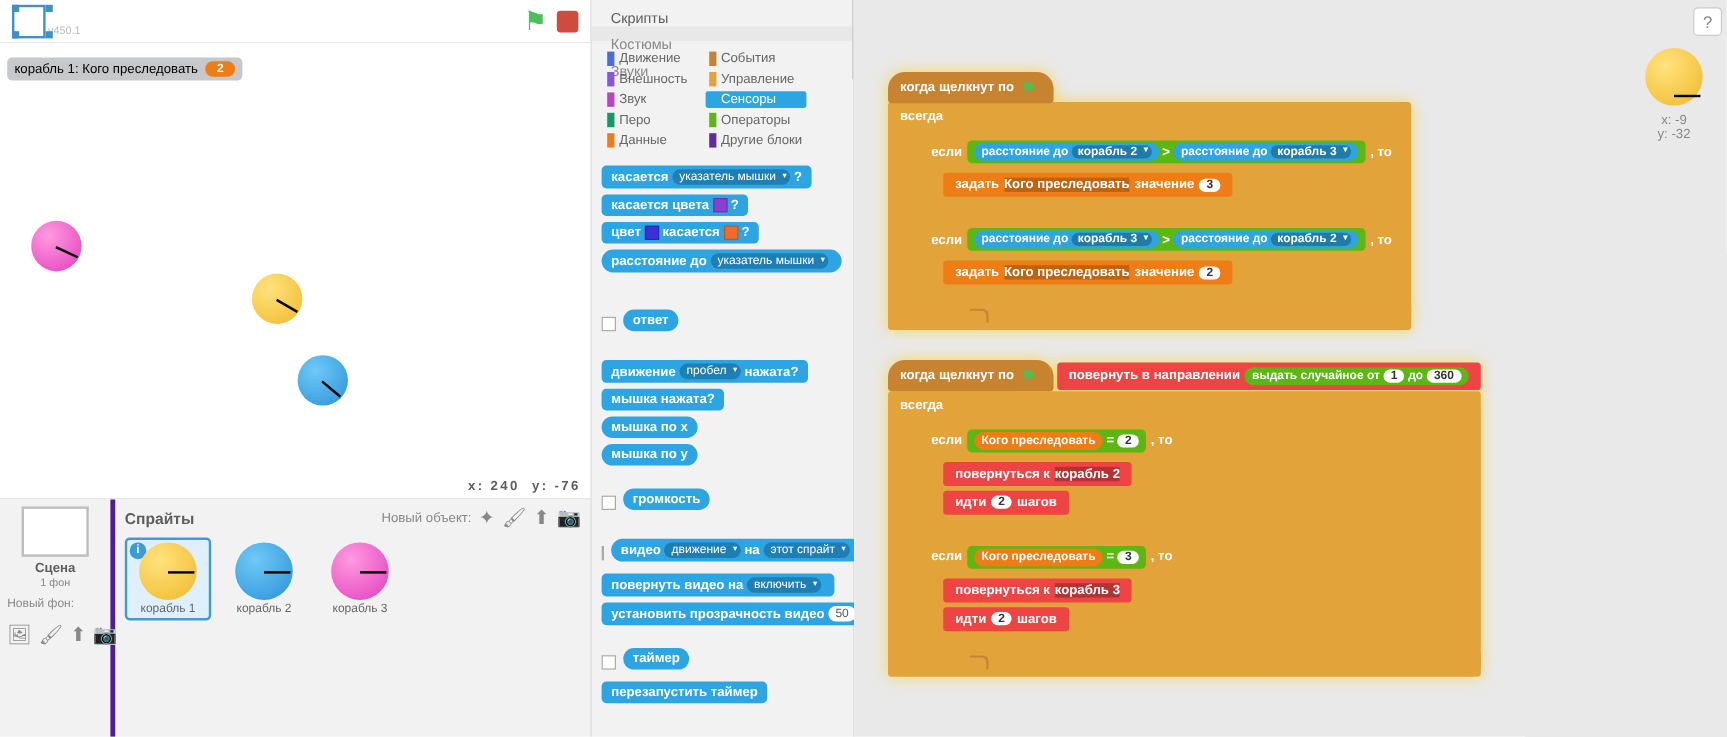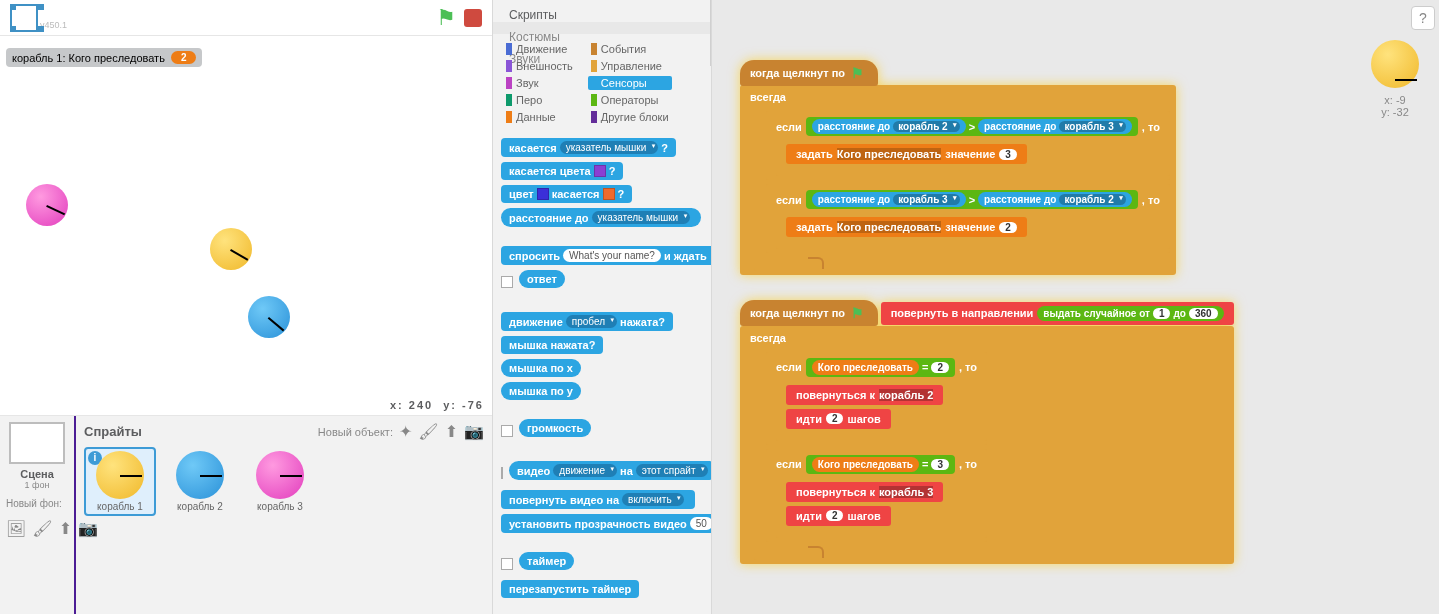--- a/index.html
+++ b/index.html
@@ -24,21 +24,21 @@
 .monitor { position: absolute; top: 12px; left: 6px; background: #c6c8ca; border-radius: 4px; padding: 3px 6px; display: flex; align-items: center; gap: 6px; font-size: 11px; color: #000; }
 .monitor .val { background: #ee7d16; color: #fff; border-radius: 8px; padding: 1px 10px; font-weight: bold; font-size: 10px; }
 .ball { position: absolute; border-radius: 50%; width: 42px; height: 42px; }
 .ball.pink { background: radial-gradient(circle at 35% 30%, #ff9ae0, #e23dbd); top: 148px; left: 26px; }
 .ball.yellow { background: radial-gradient(circle at 35% 30%, #ffe37d, #f0b82a); top: 192px; left: 210px; }
 .ball.blue { background: radial-gradient(circle at 35% 30%, #6fc9f7, #2a91d8); top: 260px; left: 248px; }
 .ball .dir { position: absolute; top: 50%; left: 50%; width: 20px; height: 2px; background: #000; transform-origin: 0 0; }
 .coords { position: absolute; bottom: 4px; right: 8px; font-size: 11px; font-weight: bold; letter-spacing: 2px; color: #5c5d5f; }
 
 .sprite-area { flex: 1; display: flex; background: #f2f2f2; }
-.scene-col { width: 76px; text-align: center; padding-top: 6px; border-right: 2px solid #4c1d95; }
+.scene-col { width: 96px; text-align: center; padding-top: 6px; border-right: 4px solid #4c1d95; }
 .scene-thumb { width: 56px; height: 42px; background: #fff; border: 2px solid #bdbdbd; margin: 0 auto 4px; }
 .scene-col .lbl { font-size: 11px; font-weight: bold; }
 .scene-col .sub { font-size: 9px; color: #888; }
 .newbg { text-align: left; padding: 8px 6px; font-size: 10px; color: #888; }
 .newbg-icons { display: flex; gap: 6px; padding: 2px 6px; color: #888; font-size: 16px; }
 
 .sprites-col { flex: 1; padding: 6px 8px; }
 .sprites-head { display: flex; align-items: center; margin-bottom: 6px; }
 .sprites-head .title { font-weight: bold; font-size: 13px; color: #5c5d5f; }
 .sprites-head .spacer { flex: 1; }
@@ -253,25 +253,21 @@
           <span class="argsq" style="background:#3b2fd8"></span>
           <span>касается</span>
           <span class="argsq" style="background:#ef6a2d"></span>
           <span>?</span>
         </div><br>
       <div class="sb">
           <span>расстояние до</span>
           <span class="argdd">указатель мышки</span>
         </div>
       <div class="gap"></div>
-      <div class="sb" style="border-radius:4px">
-          <span>спросить</span>
-          <span class="arg">What's your name?</span>
-          <span>и ждать</span>
-        </div><br>
+      <br>
       <div class="cbrow">
           <span class="cb"></span>
           <div class="sb">ответ</div>
         </div>
       <div class="gap"></div>
       <div class="sb hex">
           <span>движение</span>
           <span class="argdd">пробел</span>
           <span>нажата?</span>
         </div><br>

